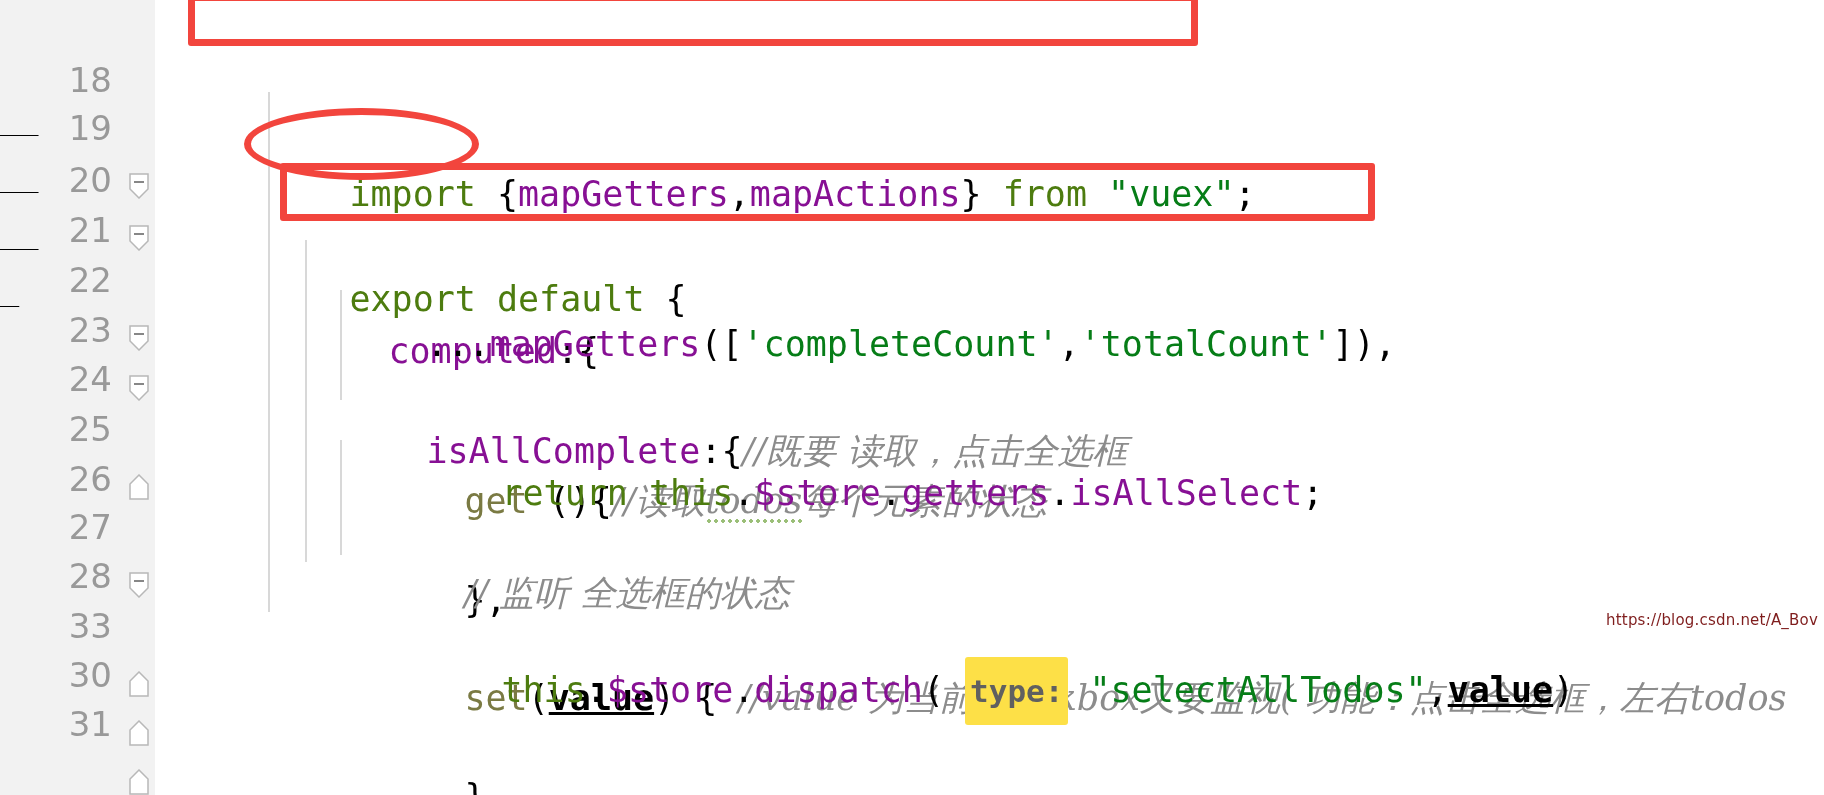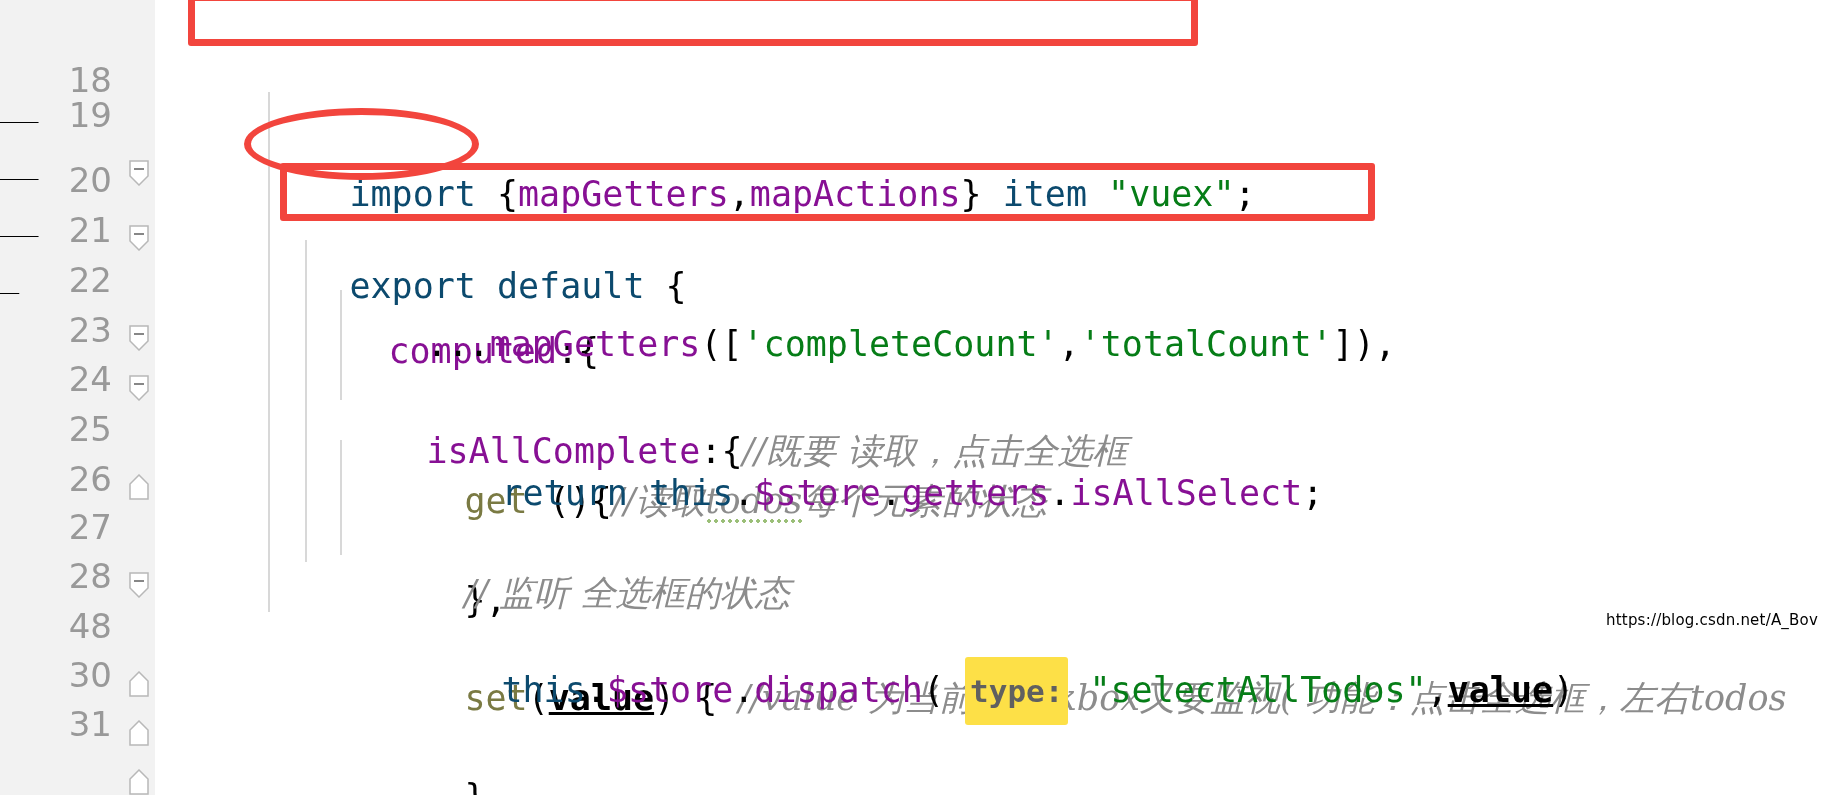--- a/index.html
+++ b/index.html
@@ -79,21 +79,21 @@
   }
 
   
   .guide {
     position: absolute;
     width: 2px;
     background: #d8d8d8;
   }
 
   
-  .kw   { color: #0c4a6e; }
+  .kw   { color: #4d7c0f; }
   .ident{ color: #871094; }
   .str  { color: #067d17; }
   .punc { color: #000000; }
   .fn   { color: #7a7a43; }
   .cmt-cn { color: #8c8c8c; font-style: italic;
             font-family: "DejaVu Serif", "Liberation Serif", serif; }
   .param-hint {
     color: #606060;
     background: #fde047;
     border-radius: 3px;
@@ -125,46 +125,46 @@
     border-radius: 50%;
     box-sizing: border-box;
     pointer-events: none;
   }
 
   #watermark {
     position: absolute;
     right: 6px;
     bottom: 4px;
     font-size: 15px;
-    color: #000000;
+    color: #7f1d1d;
     font-family: "DejaVu Sans", "Liberation Sans", sans-serif;
     letter-spacing: 0.2px;
   }
 </style>
 </head>
 <body>
 
 <div id="editor">
 
   <div id="gutter"></div>
   <div id="foldstrip"></div>
 
   <div class="guide" style="left:268px; top:92px; height:520px;"></div>
   <div class="guide" style="left:305px; top:240px; height:322px;"></div>
   <div class="guide" style="left:340px; top:290px; height:110px;"></div>
   <div class="guide" style="left:340px; top:440px; height:115px;"></div>
 
   <div class="line" style="top:-5px;">
     <span class="lnum">18</span>
     <span class="code">
-      <span class="kw">import</span><span class="punc"> {</span><span class="ident">mapGetters</span><span class="punc">,</span><span class="ident">mapActions</span><span class="punc">}</span><span class="kw"> item </span><span class="str">"vuex"</span><span class="punc">;</span>
-    </span>
-  </div>
-
-  <div class="line" style="top:30px;text-decoration:underline;">
+      <span class="kw">import</span><span class="punc"> {</span><span class="ident">mapGetters</span><span class="punc">,</span><span class="ident">mapActions</span><span class="punc">}</span><span class="kw"> from </span><span class="str">"vuex"</span><span class="punc">;</span>
+    </span>
+  </div>
+
+  <div class="line" style="top:43px;text-decoration:underline;">
     <span class="lnum">19</span>
     <span class="fold">
       <svg width="22" height="26" viewBox="0 0 22 26">
         <path d="M2 1 H20 V16 L11 25 L2 16 Z" fill="#ffffff" stroke="#b8b8b8" stroke-width="1.5"></path>
         <line x1="6" y1="9" x2="16" y2="9" stroke="#7a7a7a" stroke-width="1.8"></line>
       </svg>
     </span>
     <span class="code">
       <span class="kw">export</span><span class="kw"> default</span><span class="punc"> {</span>
     </span>
@@ -256,21 +256,21 @@
   </div>
 
   <div class="line" style="top:491px;">
     <span class="lnum">28</span>
     <span class="code" style="left:375px;">
       <span class="kw">this</span><span class="punc">.</span><span class="ident">$store</span><span class="punc">.</span><span class="ident">dispatch</span><span class="punc">( </span><span class="param-hint">type:</span><span class="str"> "selectAllTodos"</span><span class="punc">,</span><span class="punc underline">value</span><span class="punc">)</span>
     </span>
   </div>
 
   <div class="line" style="top:541px;">
-    <span class="lnum">48</span>
+    <span class="lnum">33</span>
     <span class="fold">
       <svg width="22" height="26" viewBox="0 0 22 26">
         <path d="M2 25 H20 V10 L11 1 L2 10 Z" fill="#ffffff" stroke="#b8b8b8" stroke-width="1.5"></path>
       </svg>
     </span>
     <span class="code" style="left:338px;">
       <span class="punc">}</span>
     </span>
   </div>
 

